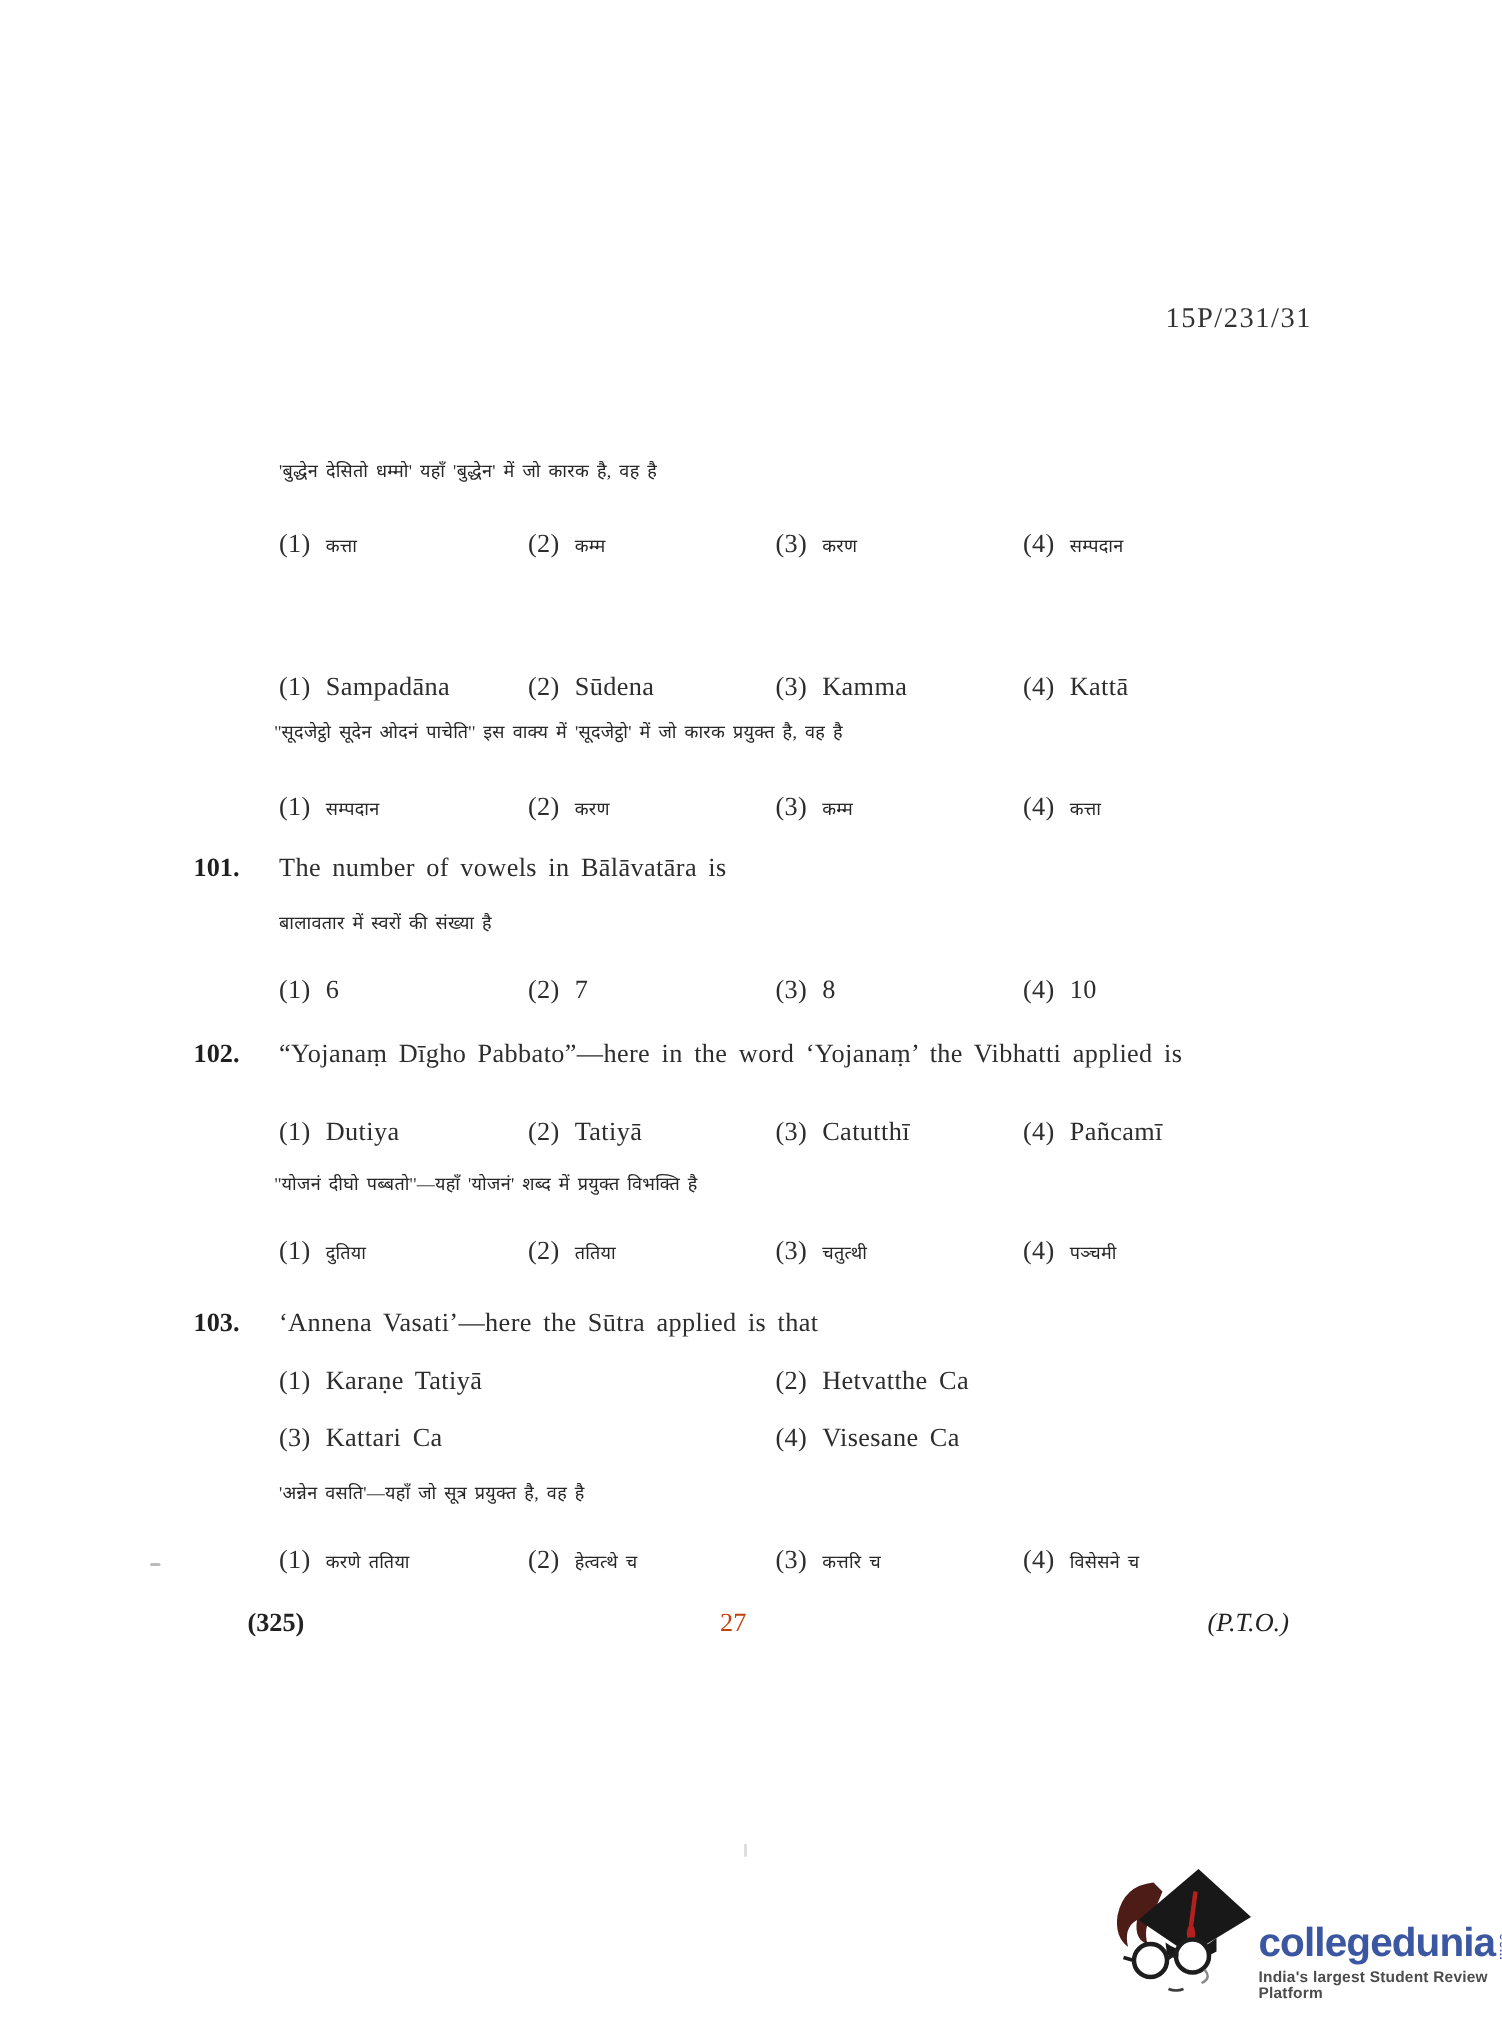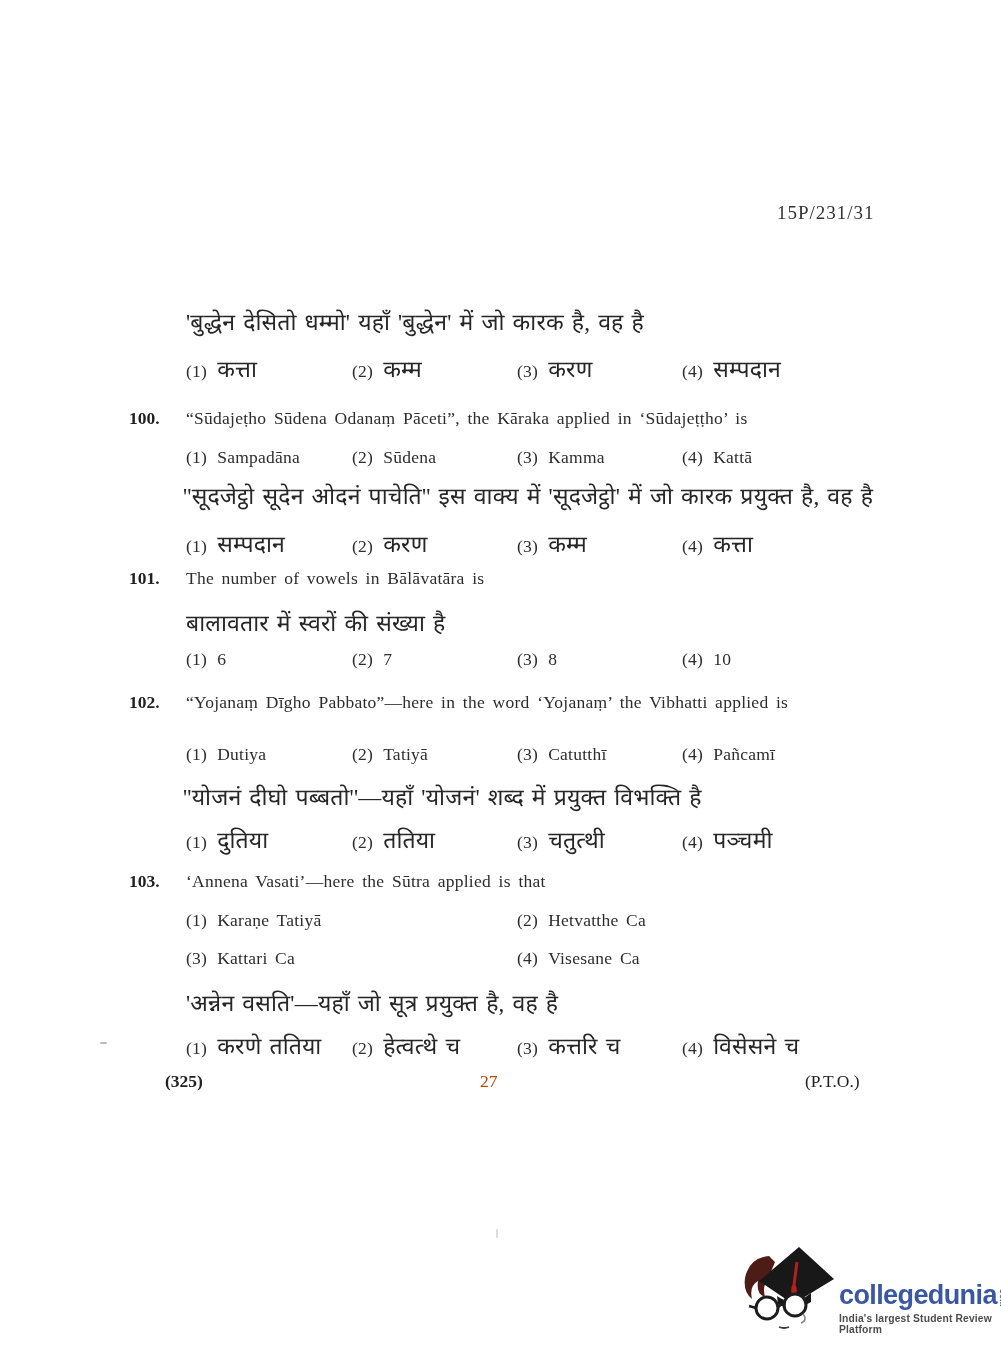--- a/index.html
+++ b/index.html
@@ -7,33 +7,33 @@
     width:1001px;height:1356px;
     background:#ffffff;
     position:relative;
     font-family:"Liberation Serif", serif;
     color:#2e2e2e;
     overflow:hidden;
   }
   .sheet{position:absolute;inset:0;}
   .line{position:absolute;white-space:nowrap;}
   .en{font-size:17.5px;letter-spacing:.25px;word-spacing:3px;color:#2d2d2d;}
-  .hi{font-size:23px;letter-spacing:.2px;word-spacing:2px;color:#262626;
+  .hi{font-size:12px;letter-spacing:.2px;word-spacing:2px;color:#262626;
       font-family:"Liberation Serif","DejaVu Sans",serif;}
   .code{position:absolute;top:202px;left:777px;font-size:19px;letter-spacing:1px;color:#333;text-align:center;}
   .qrow{left:129px;}
   .qnum{font-weight:bold;display:inline-block;width:57px;font-size:17.5px;color:#1f1f1f;}
   .opts4{left:186px;width:720px;display:grid;grid-template-columns:166px 165px 165px auto;}
   .opts2{left:186px;width:720px;display:grid;grid-template-columns:331px auto;}
   .opt{white-space:nowrap;}
   .onum{margin-right:10px;}
   
   .foot-left{position:absolute;top:1071px;left:125px;font-weight:bold;font-size:17.5px;color:#222;margin-left:40px;}
   .foot-page{position:absolute;top:1071px;left:480px;font-size:17.5px;color:#c2410c;}
-  .foot-right{position:absolute;top:1071px;left:805px;font-size:17.5px;color:#222;}
+  .foot-right{position:absolute;top:1071px;left:805px;font-style:italic;font-size:17.5px;color:#222;}
   
   .speck{position:absolute;background:rgba(60,60,60,.35);border-radius:1px;}
   .speck1{top:1042px;left:100px;width:7px;height:2px;}
   .speck2{top:1229px;left:496px;width:2px;height:9px;opacity:.5;}
   
   .logo{position:absolute;top:1240px;left:735px;width:262px;height:95px;display:flex;align-items:flex-end;}
   .logo-text{display:flex;flex-direction:column;margin-left:2px;}
   .brand-row{display:flex;align-items:flex-end;}
   .brand{font-family:"Liberation Sans",sans-serif;font-weight:bold;font-size:27px;
          color:#3b57a2;letter-spacing:-.6px;line-height:1;}
@@ -50,23 +50,20 @@
   <div class="code">15P/231/31</div>
 
   <div class="line hi" style="top:305px;left:186px">'बुद्धेन देसितो धम्मो' यहाँ 'बुद्धेन' में जो कारक है, वह है</div>
   <div class="line opts4" style="top:352px">
     <span class="opt"><span class="onum en">(1)</span><span class="hi">कत्ता</span></span>
     <span class="opt"><span class="onum en">(2)</span><span class="hi">कम्म</span></span>
     <span class="opt"><span class="onum en">(3)</span><span class="hi">करण</span></span>
     <span class="opt"><span class="onum en">(4)</span><span class="hi">सम्पदान</span></span>
   </div>
 
-  <div class="line qrow" style="top:408px">
-    <span class="qnum">100.</span><span class="en">“Sūdajeṭho Sūdena Odanaṃ Pāceti”, the Kāraka applied in ‘Sūdajeṭṭho’ is</span>
-  </div>
   <div class="line opts4" style="top:447px">
     <span class="opt"><span class="onum en">(1)</span><span class="en">Sampadāna</span></span>
     <span class="opt"><span class="onum en">(2)</span><span class="en">Sūdena</span></span>
     <span class="opt"><span class="onum en">(3)</span><span class="en">Kamma</span></span>
     <span class="opt"><span class="onum en">(4)</span><span class="en">Kattā</span></span>
   </div>
   <div class="line hi" style="top:479px;left:183px">''सूदजेट्ठो सूदेन ओदनं पाचेति'' इस वाक्य में 'सूदजेट्ठो' में जो कारक प्रयुक्त है, वह है</div>
   <div class="line opts4" style="top:527px">
     <span class="opt"><span class="onum en">(1)</span><span class="hi">सम्पदान</span></span>
     <span class="opt"><span class="onum en">(2)</span><span class="hi">करण</span></span>

